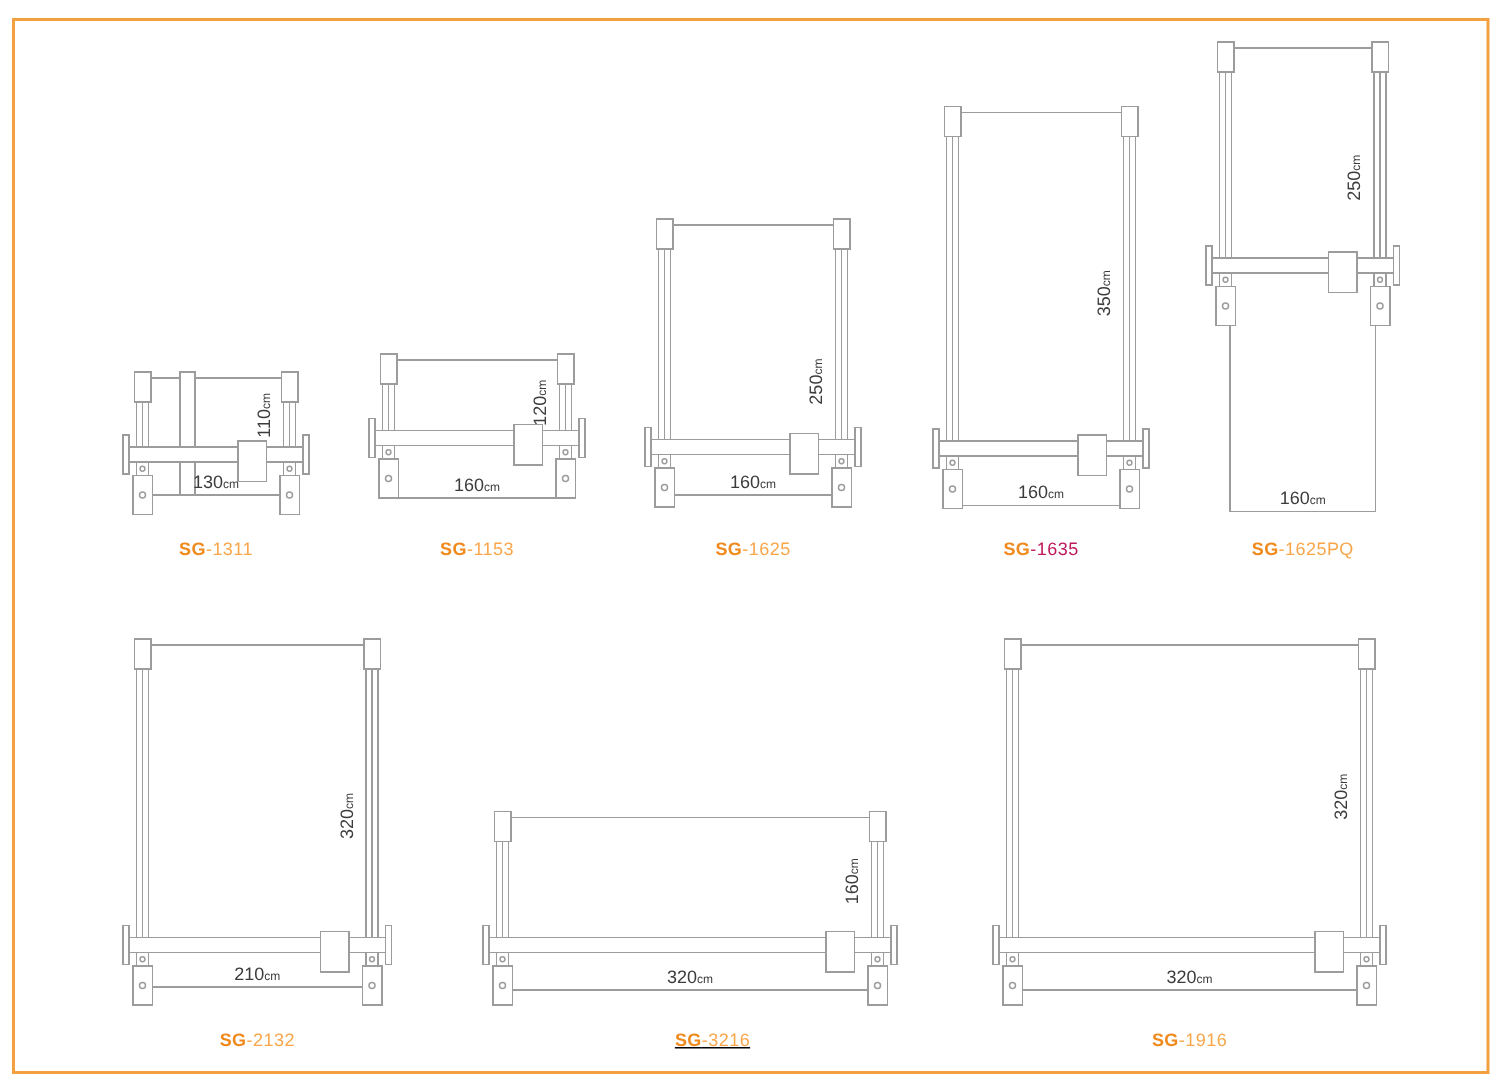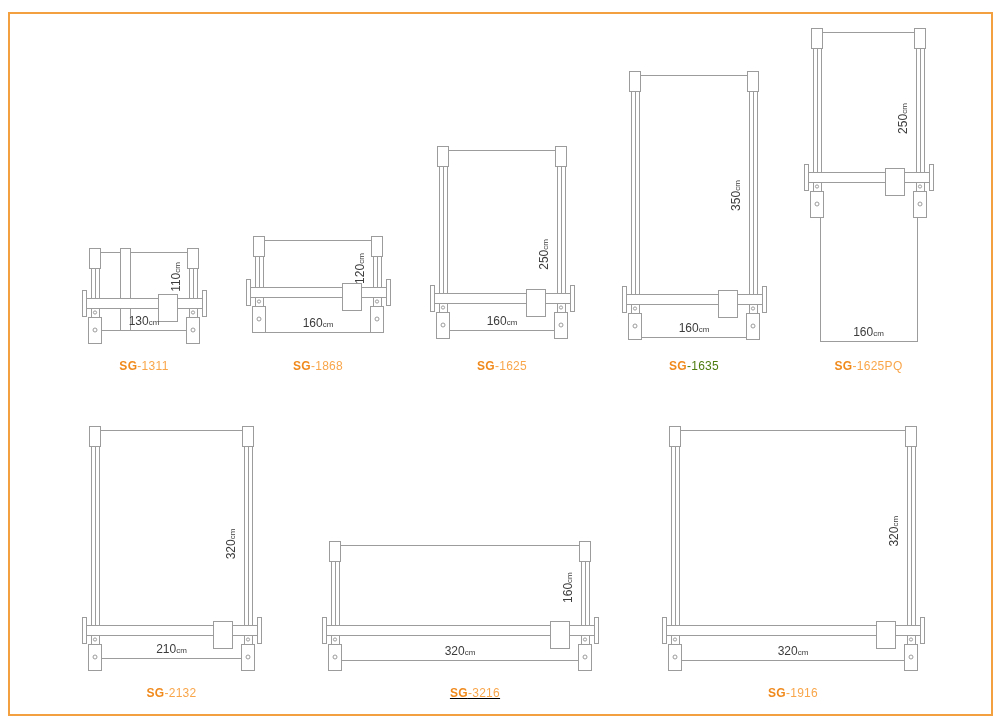--- a/index.html
+++ b/index.html
@@ -236,20 +236,20 @@
         <rect x="907" y="635" width="8" height="9" fill="#FFFFFF" stroke="#9C9C9C" stroke-width="1"></rect>
         <circle cx="911" cy="639.5" r="1.6" fill="none" stroke="#9C9C9C" stroke-width="1"></circle>
         <rect x="904.5" y="644" width="13" height="26" fill="#FFFFFF" stroke="#9C9C9C" stroke-width="1"></rect>
         <circle cx="911" cy="657" r="2" fill="none" stroke="#9C9C9C" stroke-width="1"></circle>
         <text x="793" y="655" text-anchor="middle" font-size="12" fill="#3C3C3C"><tspan>320</tspan><tspan font-size="8">cm</tspan></text>
         <text x="898" y="531.2" text-anchor="middle" font-size="12" fill="#3C3C3C" transform="rotate(-90 898 531.2)"><tspan>320</tspan><tspan font-size="8">cm</tspan></text>
       </g>
     </svg>
 
   <div class="model-label" id="label-0" style="left: 69px; top: 359px;"><span class="prefix" style="color: rgb(240, 138, 29);">SG</span><span class="suffix" style="color: rgb(249, 166, 75); margin-top: 14px;">-1311</span></div>
-  <div class="model-label" id="label-1" style="left: 243px; top: 359px;"><span class="prefix" style="color: rgb(240, 138, 29);">SG</span><span class="suffix" style="color: rgb(249, 166, 75);">-1868</span></div>
+  <div class="model-label" id="label-1" style="left: 243px; top: 359px;"><span class="prefix" style="color: rgb(240, 138, 29);">SG</span><span class="suffix" style="color: rgb(249, 166, 75);">-1153</span></div>
   <div class="model-label" id="label-2" style="left: 427px; top: 359px;"><span class="prefix" style="color: rgb(240, 138, 29);">SG</span><span class="suffix" style="color: rgb(249, 166, 75);">-1625</span></div>
-  <div class="model-label" id="label-3" style="left: 619px; top: 359px;"><span class="prefix" style="color: rgb(240, 138, 29);">SG</span><span class="suffix" style="color: #4d7c0f;">-1635</span></div>
+  <div class="model-label" id="label-3" style="left: 619px; top: 359px;"><span class="prefix" style="color: rgb(240, 138, 29);">SG</span><span class="suffix" style="color: #be185d;">-1635</span></div>
   <div class="model-label" id="label-4" style="left: 793.5px; top: 359px;"><span class="prefix" style="color: rgb(240, 138, 29);">SG</span><span class="suffix" style="color: rgb(249, 166, 75);">-1625PQ</span></div>
   <div class="model-label" id="label-5" style="left: 96.5px; top: 686px;"><span class="prefix" style="color: rgb(240, 138, 29);">SG</span><span class="suffix" style="color: rgb(249, 166, 75);">-2132</span></div>
   <div class="model-label" id="label-6" style="left: 400px; top: 686px; text-decoration: underline;"><span class="prefix" style="color: rgb(240, 138, 29);">SG</span><span class="suffix" style="color: rgb(249, 166, 75);">-3216</span></div>
   <div class="model-label" id="label-7" style="left: 718px; top: 686px;"><span class="prefix" style="color: rgb(240, 138, 29);">SG</span><span class="suffix" style="color: rgb(249, 166, 75);">-1916</span></div>
 </div>
 
 </body></html>

